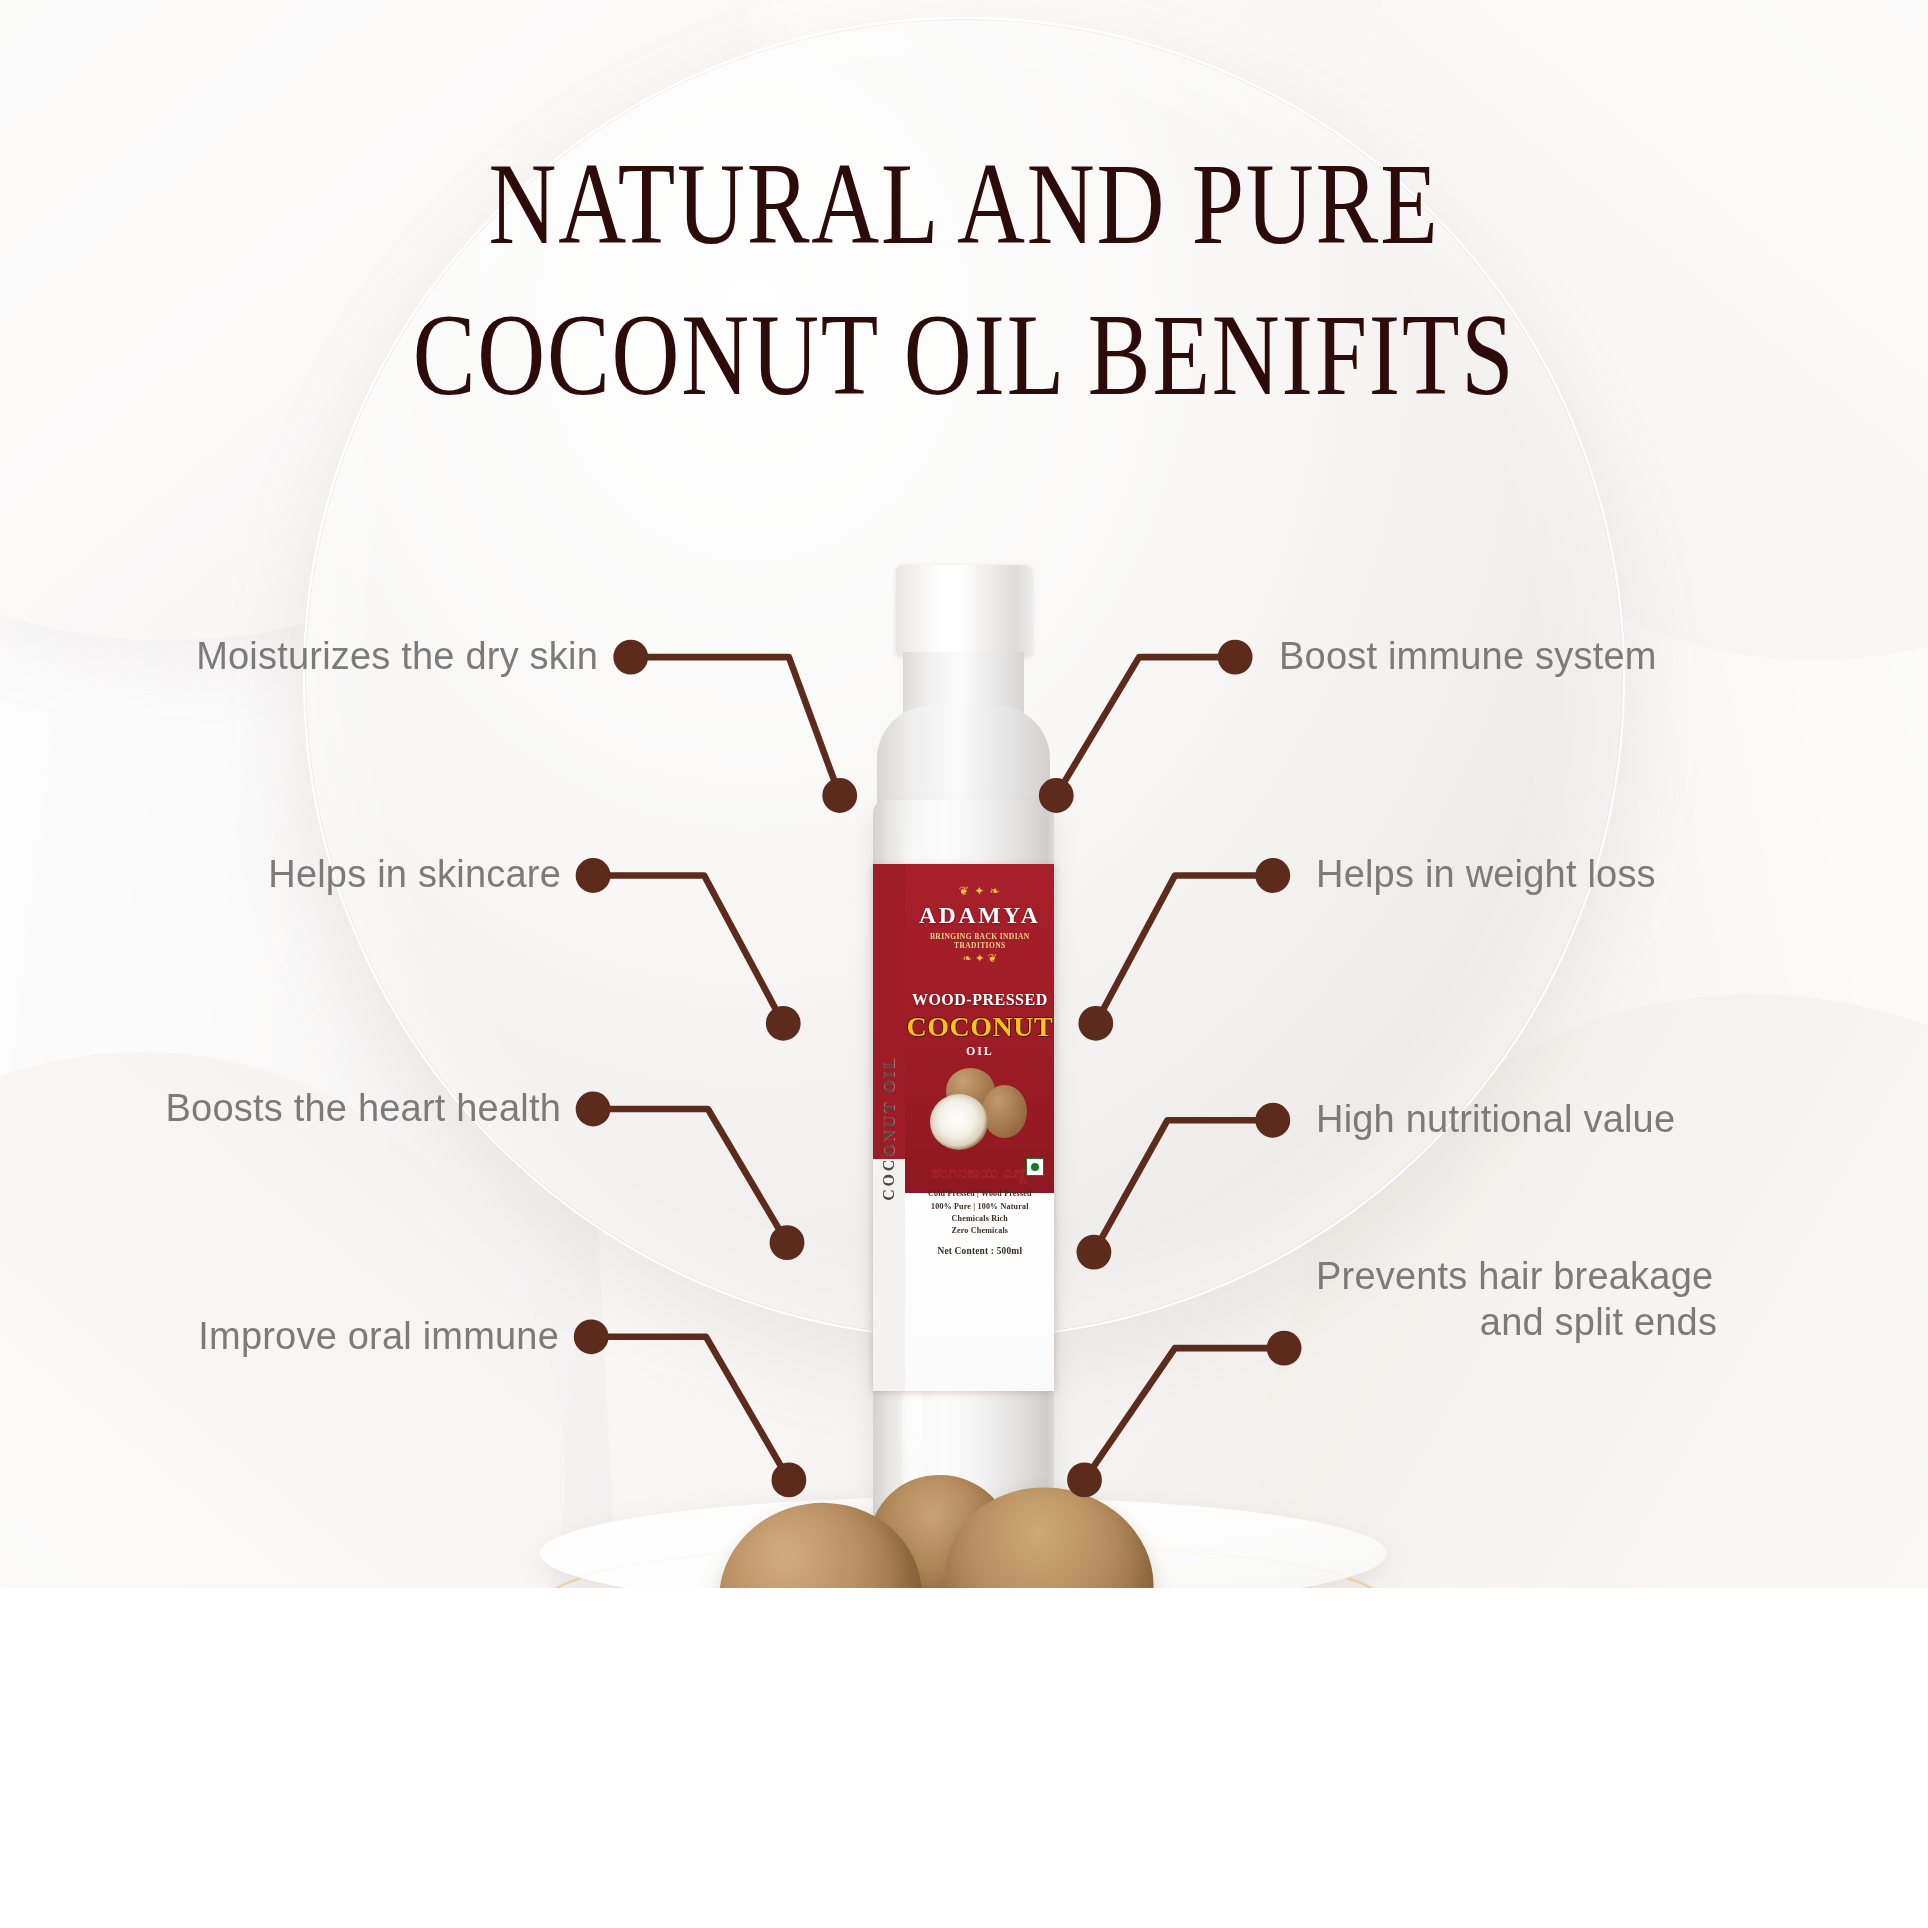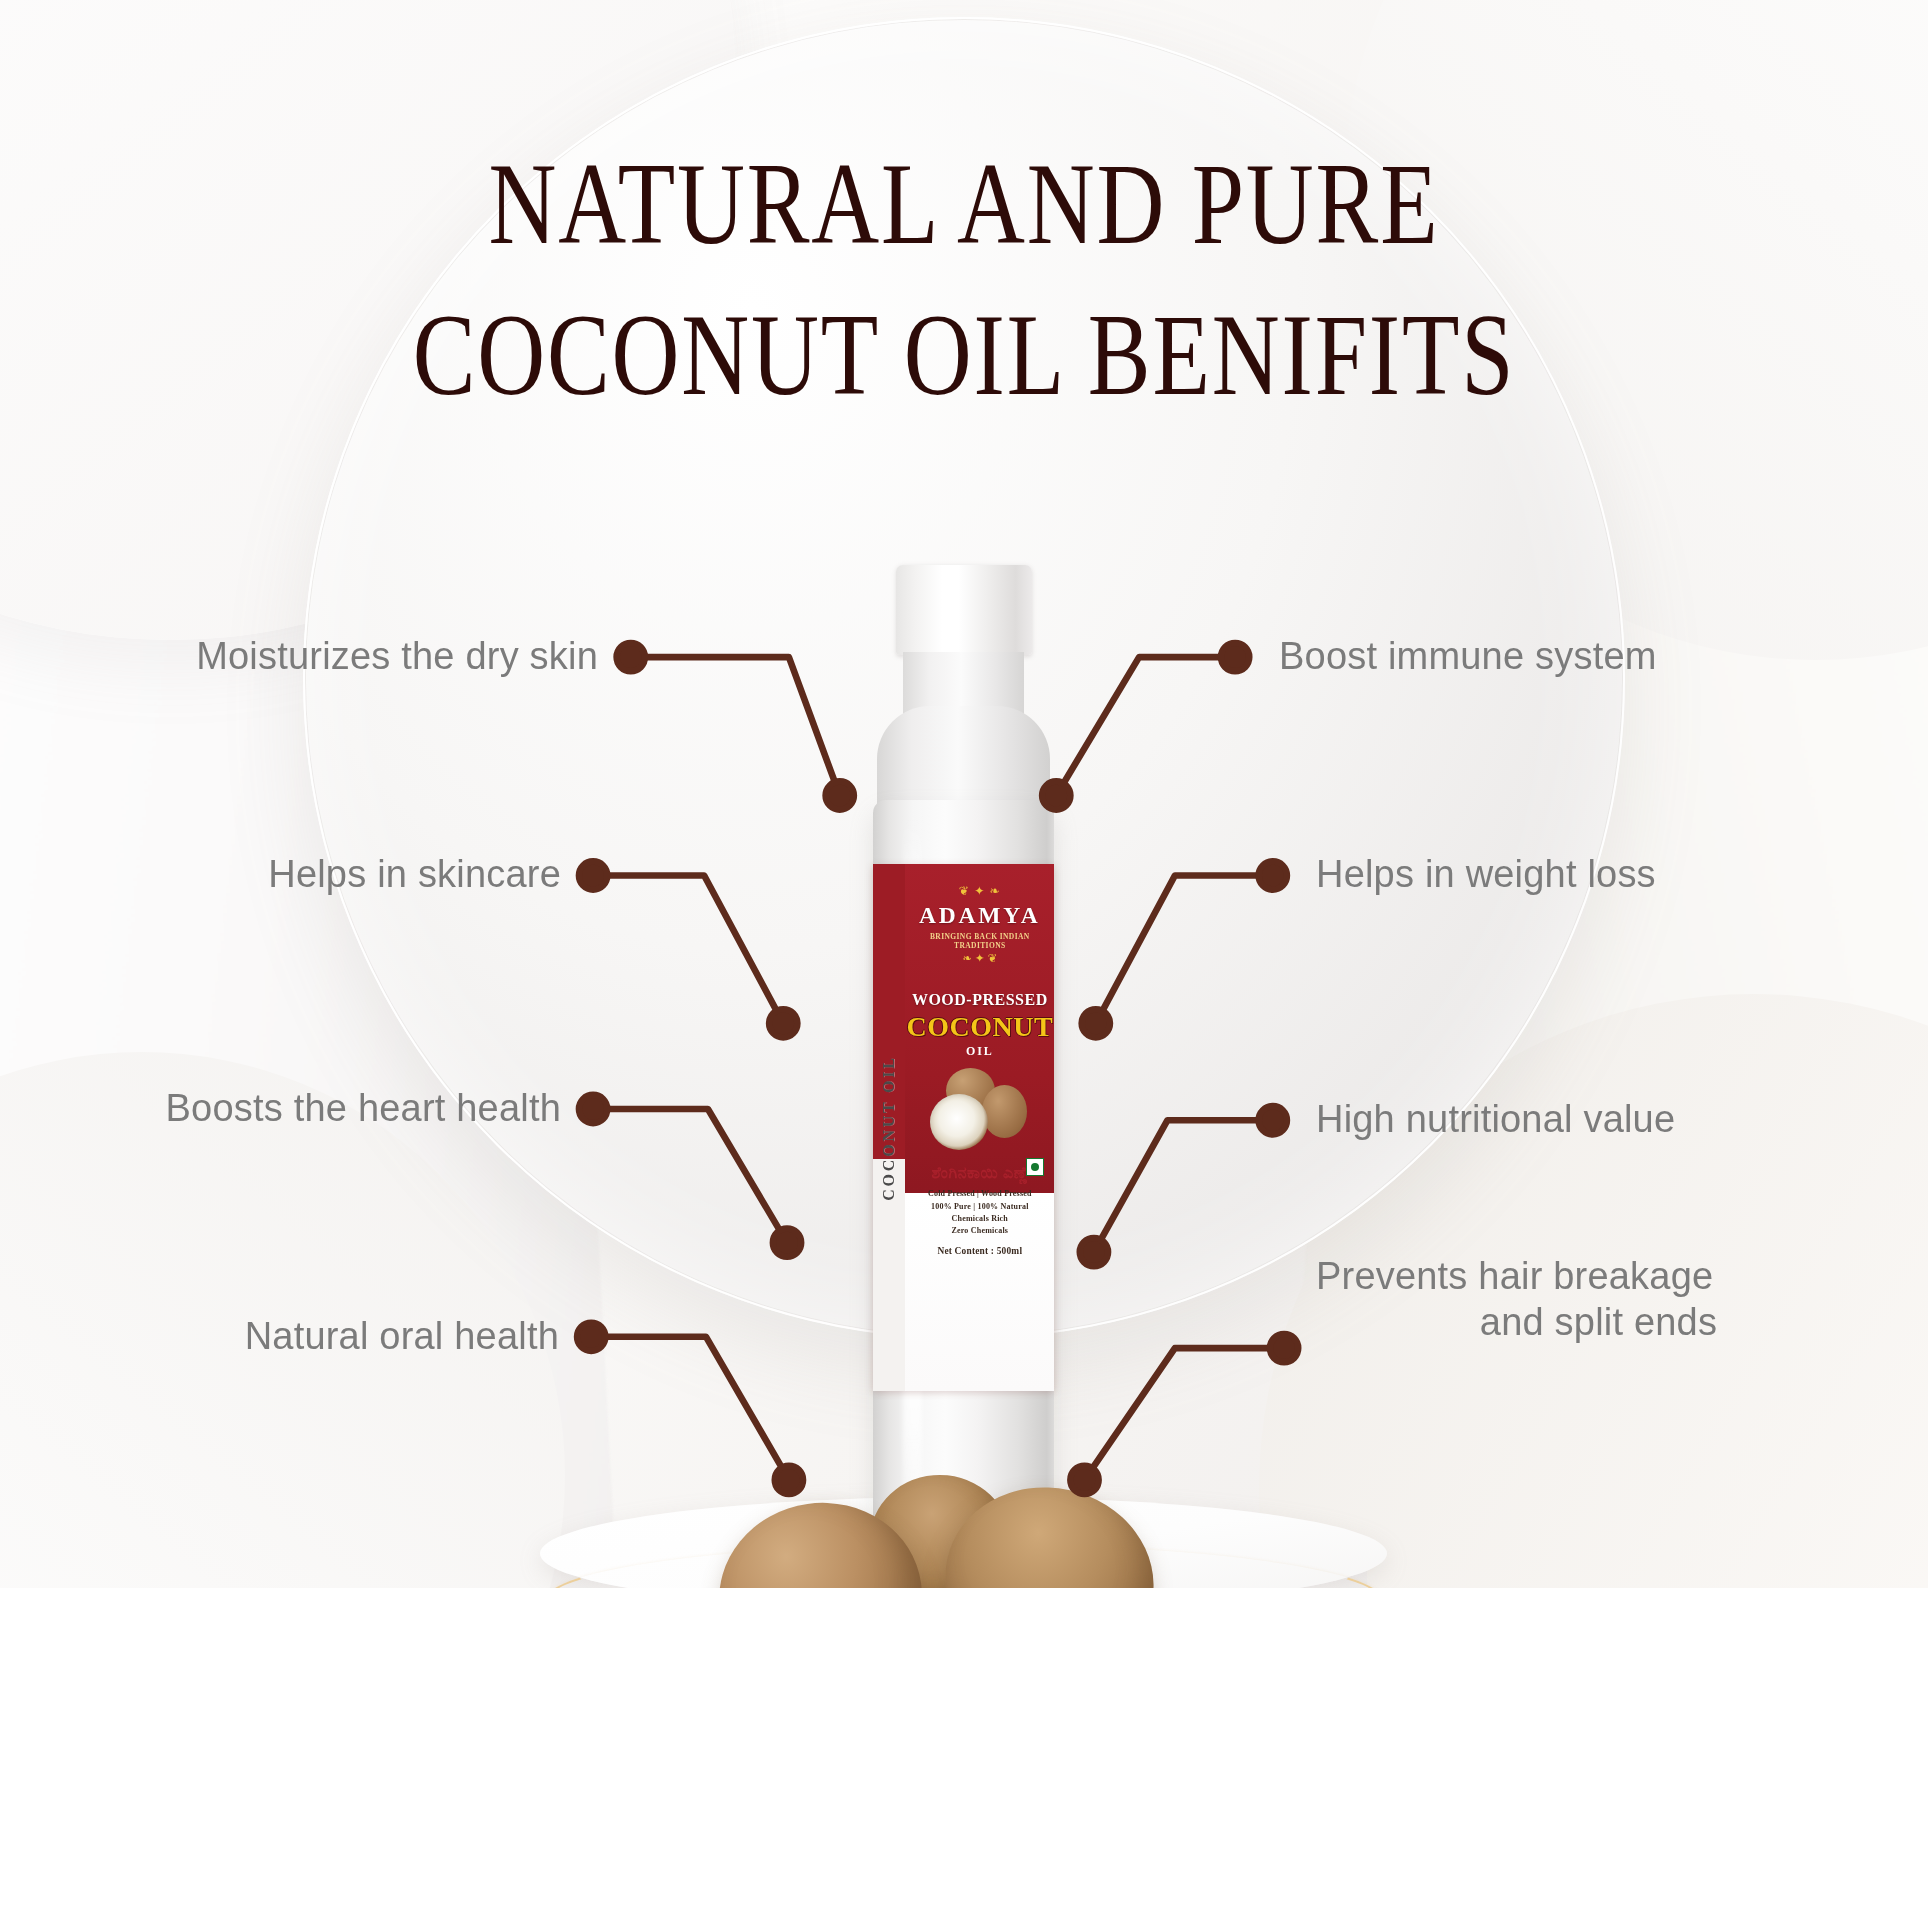--- a/index.html
+++ b/index.html
@@ -496,21 +496,21 @@
   <div class="benefit left" style="right:1330px; top:633px;">
     <span>Moisturizes the dry skin</span>
   </div>
   <div class="benefit left" style="right:1367px; top:851px;">
     <span>Helps in skincare</span>
   </div>
   <div class="benefit left" style="right:1367px; top:1085px;">
     <span>Boosts the heart health</span>
   </div>
   <div class="benefit left" style="right:1369px; top:1313px;">
-    <span>Natural  oral health</span>
+    <span>Improve  oral immune</span>
   </div>
 
   <div class="benefit right" style="left:1279px; top:633px;">
     <span>Boost immune system</span>
   </div>
   <div class="benefit right" style="left:1316px; top:851px;">
     <span>Helps in weight loss</span>
   </div>
   <div class="benefit right" style="left:1316px; top:1096px;">
     <span>High nutritional value</span>

